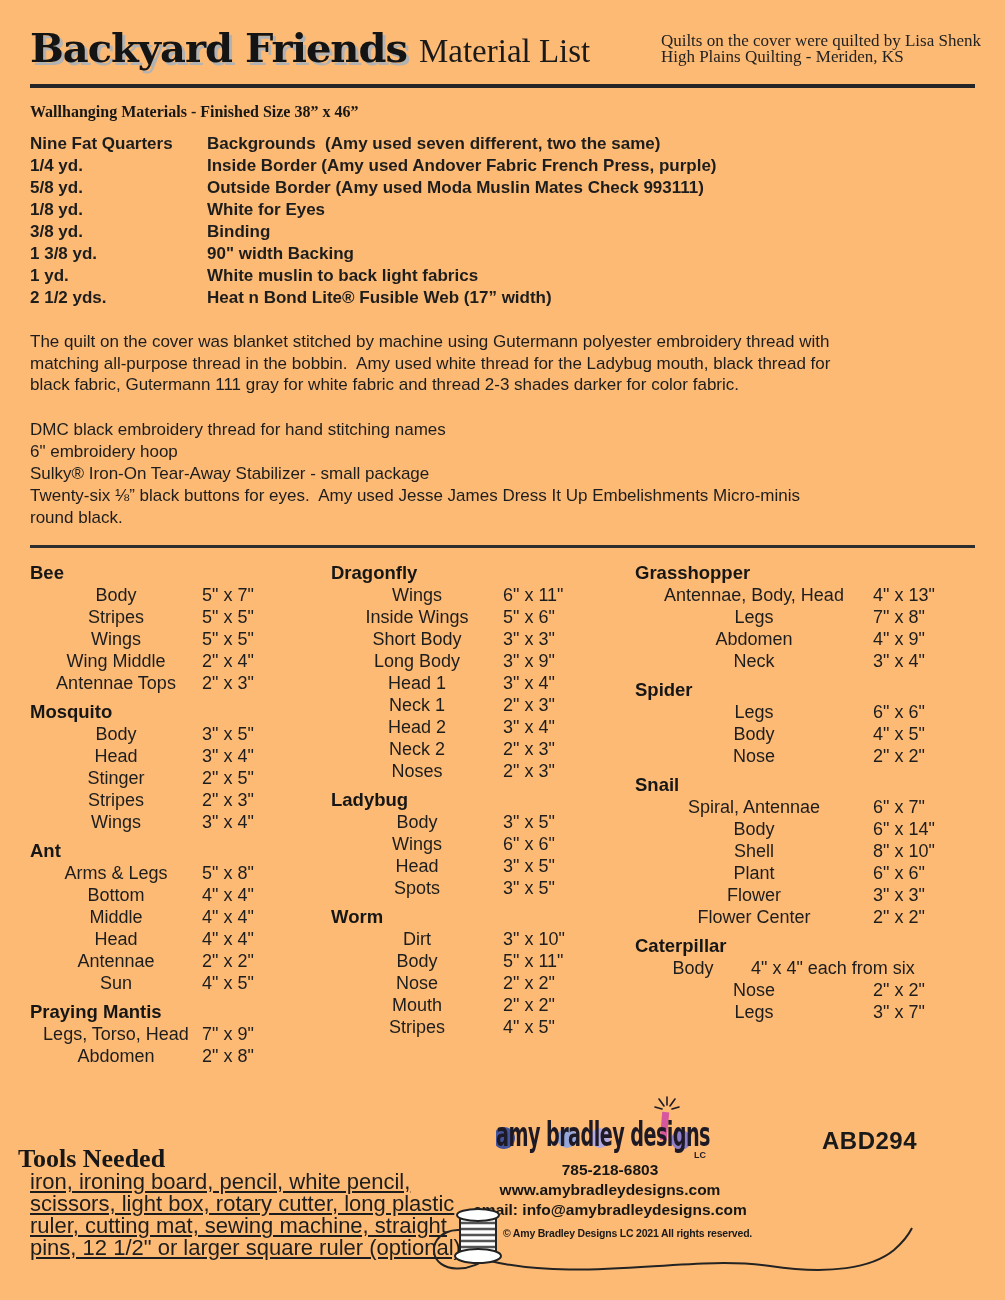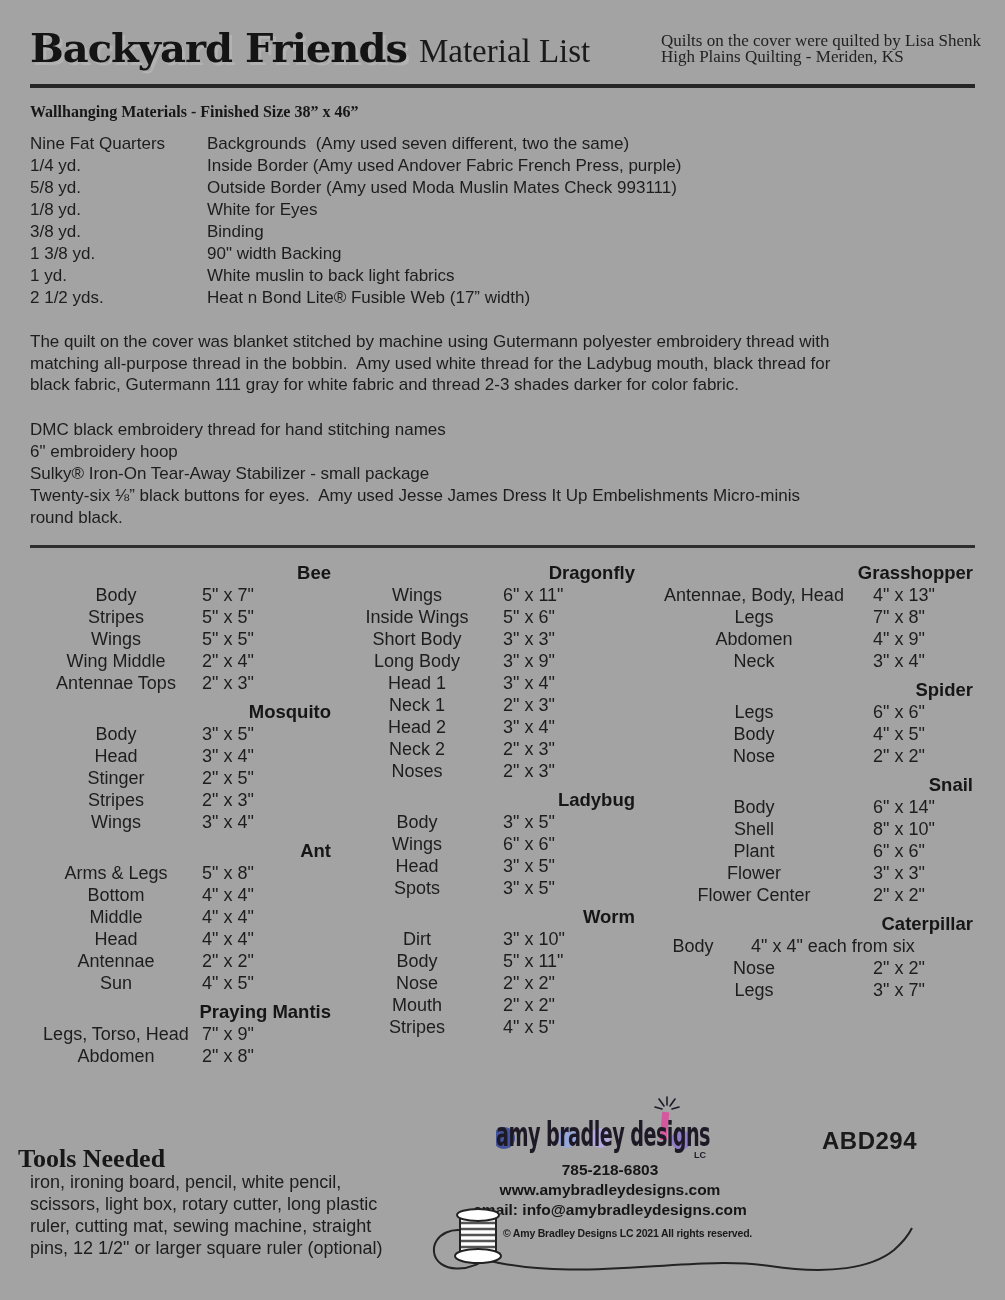--- a/index.html
+++ b/index.html
@@ -1,58 +1,58 @@
 <!DOCTYPE html>
 <html><head>
 <meta charset="utf-8">
 <style>
   html,body{margin:0;padding:0;background:#e8e8e8;}
-  .page{position:relative;width:1005px;height:1300px;background:#a3a3a3;margin:0 auto;
+  .page{position:relative;width:1005px;height:1300px;background:#fdba74;margin:0 auto;
         font-family:"Liberation Sans",sans-serif;color:#1d1d1d;overflow:hidden;}
 
   
   .header-title{position:absolute;left:30px;top:24px;white-space:nowrap;display:flex;align-items:baseline;}
   .title-main{font-family:"DejaVu Serif",serif;font-weight:bold;font-size:40px;letter-spacing:-1px;
               color:#141414;text-shadow:3px 3px 0 #b2b2b2;}
   .title-sub{font-family:"Liberation Serif",serif;font-size:33px;margin-left:12px;color:#1a1a1a;}
   .header-credit{position:absolute;right:24px;top:33px;text-align:left;
                  font-family:"Liberation Serif",serif;font-size:17px;line-height:16px;color:#222;}
   .rule1{position:absolute;left:30px;right:30px;top:84px;height:4px;background:#262626;}
   .rule2{position:absolute;left:30px;right:30px;top:545px;height:3px;background:#2e2e2e;}
 
   
   .wallhanging-head{position:absolute;left:30px;top:103px;font-family:"Liberation Serif",serif;
                     font-weight:bold;font-size:16px;color:#171717;}
   .materials{position:absolute;left:30px;top:133px;font-size:17px;line-height:22px;}
-  .mat-row{display:flex;}
+  .mat-row{display:flex;font-weight:bold;}
   .mat-qty{width:177px;flex:none;white-space:pre;}
   .mat-desc{white-space:pre;}
 
   .textlines{white-space:pre;}
   .intro{position:absolute;left:30px;top:331px;font-size:17px;line-height:21.5px;}
   .notes{position:absolute;left:30px;top:419px;font-size:17px;line-height:22px;}
 
   
   .cutting{position:absolute;left:30px;top:562px;display:flex;font-size:18px;line-height:22px;}
   .cut-col{width:301px;flex:none;}
   .cut-col.c2{width:304px;}
   .cut-col.c3{width:338px;}
   .cut-sec{margin:0;}
   .cut-sec + .cut-sec{margin-top:7px;}
-  .cut-head{font-weight:bold;font-size:18.5px;color:#161616;text-align:right;}
+  .cut-head{font-weight:bold;font-size:18.5px;color:#161616;}
   .cut-row{display:flex;text-align:center;}
   .cut-part{width:172px;flex:none;white-space:pre;}
   .c3 .cut-part{width:238px;}
   .cut-part.wide{width:116px;}
   .cut-size{white-space:pre;}
 
   
   .tools-head{position:absolute;left:18px;top:1144px;font-family:"Liberation Serif",serif;
               font-weight:bold;font-size:26px;color:#171717;}
-  .tools-text{position:absolute;left:30px;top:1171px;font-size:18px;line-height:22px;}
+  .tools-text{position:absolute;left:30px;top:1171px;font-size:22px;line-height:22px;text-decoration:underline;}
 
   
   .logo{position:absolute;left:496px;top:1096px;}
   .contact{position:absolute;left:440px;top:1160px;width:340px;text-align:center;
            font-weight:bold;font-size:15.5px;line-height:20px;color:#161616;}
   .abd{position:absolute;left:822px;top:1127px;font-weight:bold;font-size:24px;letter-spacing:0.5px;color:#1a1a1a;}
   .spool-wrap{position:absolute;left:430px;top:1198px;}
   .copyright{position:absolute;left:503px;top:1227px;font-size:10.5px;font-weight:600;
              letter-spacing:-0.2px;color:#1a1a1a;}
 </style>
@@ -312,20 +312,24 @@
             <span class="cut-part">Body</span>
             <span class="cut-size">4" x 5"</span>
           </div>
           <div class="cut-row">
             <span class="cut-part">Nose</span>
             <span class="cut-size">2" x 2"</span>
           </div>
         </div>
         <div class="cut-sec">
           <div class="cut-head">Snail</div>
+          <div class="cut-row">
+            <span class="cut-part">Spiral, Antennae</span>
+            <span class="cut-size">6" x 7"</span>
+          </div>
           <div class="cut-row">
             <span class="cut-part">Body</span>
             <span class="cut-size">6" x 14"</span>
           </div>
           <div class="cut-row">
             <span class="cut-part">Shell</span>
             <span class="cut-size">8" x 10"</span>
           </div>
           <div class="cut-row">
             <span class="cut-part">Plant</span>

